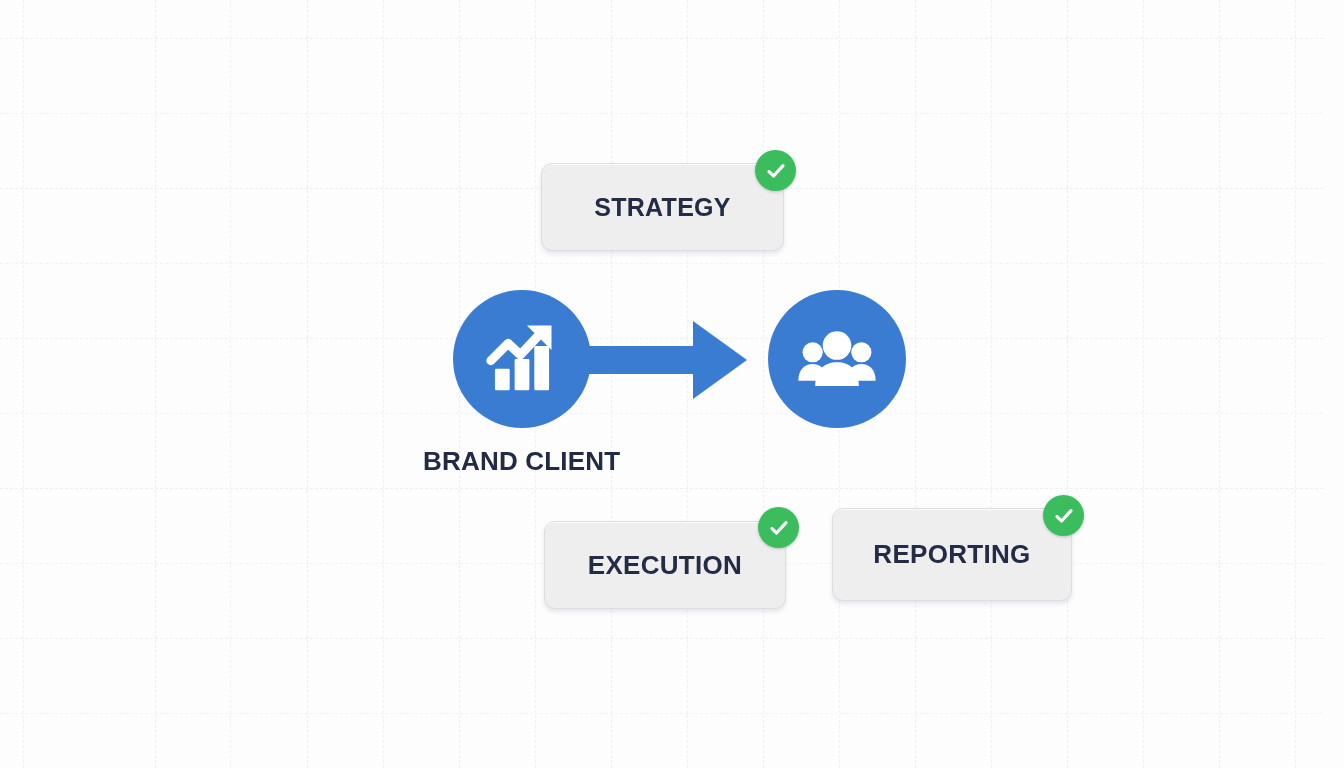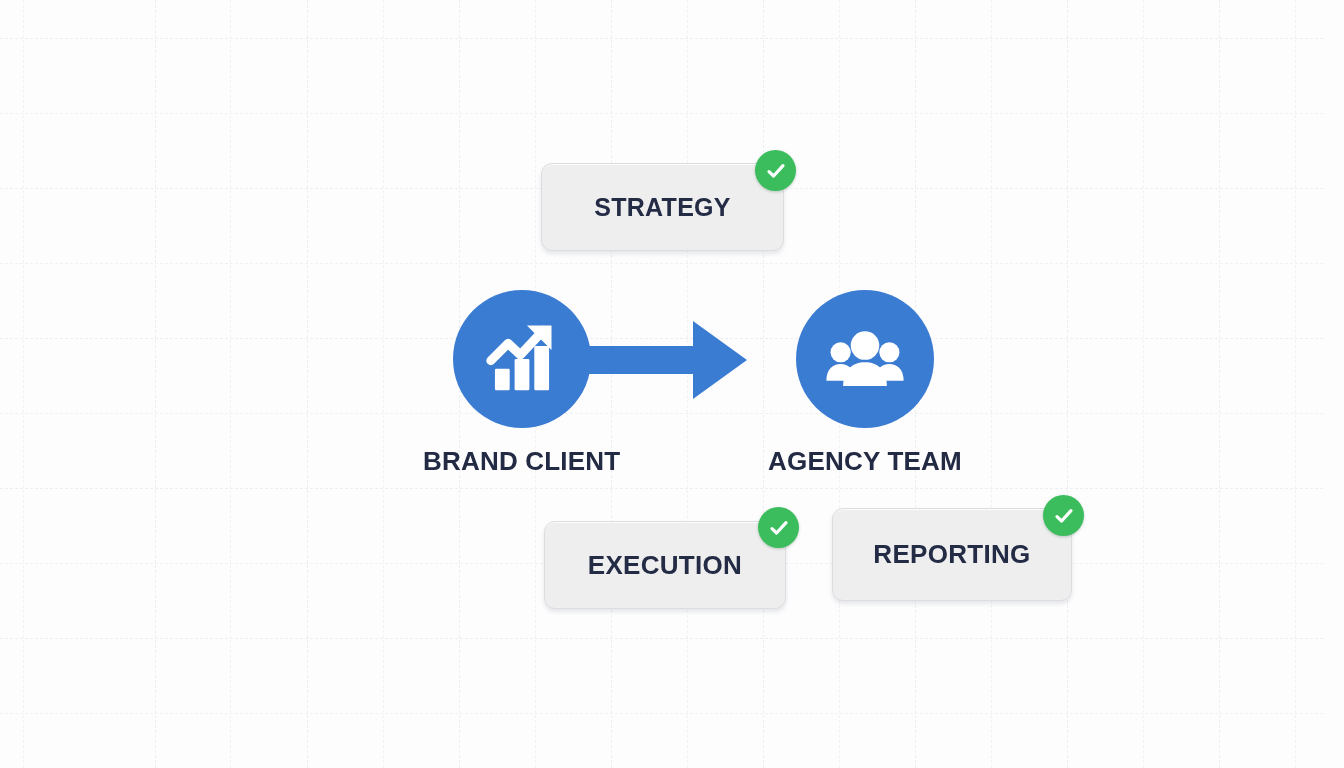--- a/index.html
+++ b/index.html
@@ -215,21 +215,20 @@
           <circle cx="21" cy="42" r="12" fill="#ffffff"></circle>
           <path d="M4 76 C4 62 12 56 21 56 C30 56 38 62 38 76 Z" fill="#ffffff"></path>
 
           <circle cx="79" cy="42" r="12" fill="#ffffff"></circle>
           <path d="M62 76 C62 62 70 56 79 56 C88 56 96 62 96 76 Z" fill="#ffffff"></path>
 
           <circle cx="50" cy="34" r="17" fill="#ffffff"></circle>
           <path d="M24 82 C24 63 35 54 50 54 C65 54 76 63 76 82 Z" fill="#ffffff"></path>
         </svg>
       </div>
-      <span class="node-label">AGENCY TEAM</span>
     </div>
 
     <div class="card" id="card-execution">
       <span class="card-label">EXECUTION</span>
     </div>
     <div class="check-badge" id="badge-execution">
       <svg width="24" height="24" viewBox="0 0 24 24" aria-hidden="true">
         <path d="M5 12.6 L9.6 17 L19 6.6" fill="none" stroke="#ffffff" stroke-width="3.2" stroke-linecap="round" stroke-linejoin="round"></path>
       </svg>
     </div>

